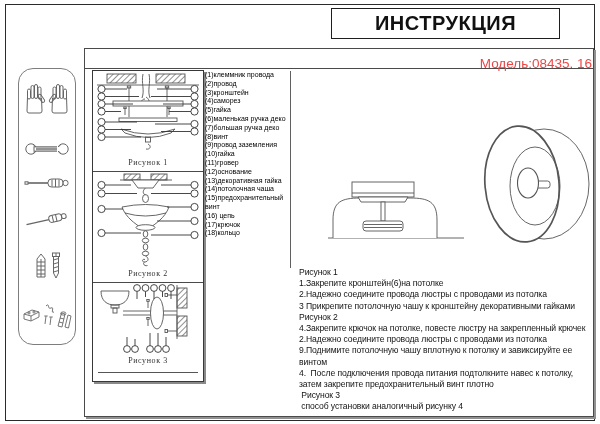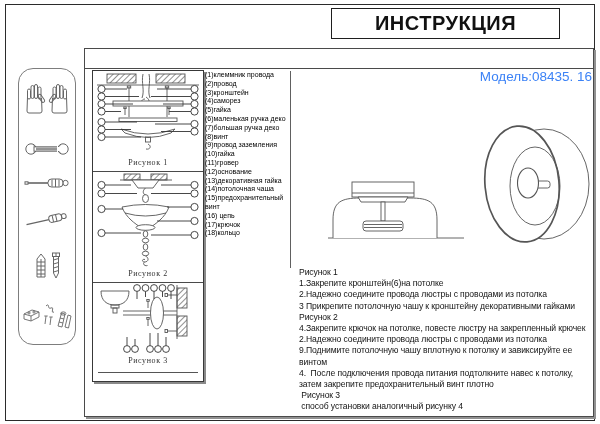--- a/index.html
+++ b/index.html
@@ -6,21 +6,21 @@
   .page{position:relative;width:600px;height:424px;background:#fff;overflow:hidden;
         font-family:"Liberation Sans",sans-serif;color:#111;}
   .abs{position:absolute;}
   .outer-border{left:5px;top:4px;width:588px;height:415px;border:1px solid #2b2b2b;}
   .title-box{left:331px;top:8px;width:227px;height:29px;border:1px solid #1e1e1e;
              display:flex;align-items:center;justify-content:center;
              font-size:20px;font-weight:bold;letter-spacing:.5px;background:#fff;}
   .main-box{left:84px;top:48px;width:508px;height:367px;border:1px solid #4a4a4a;
             box-shadow:2px 2px 0 #919191;background:#fff;}
   .main-strip{position:absolute;left:0;top:0;right:0;height:19px;border-bottom:1px solid #4a4a4a;}
-  .model{position:absolute;top:20px;right:1px;font-size:13.5px;color:#3b82f6;}
+  .model{position:absolute;top:7px;right:1px;font-size:13.5px;color:#ef4444;}
   .tools{left:18px;top:68px;width:58px;height:277px;border:1px solid #7d7d7d;border-radius:15px;
          display:flex;flex-direction:column;align-items:center;justify-content:space-between;
          padding:12px 0;box-sizing:border-box;background:#fff;}
   .diagram{left:92px;top:70px;width:110px;height:310px;border:1px solid #383838;
            box-shadow:2px 2px 0 #8a8a8a;background:#fff;box-sizing:content-box;}
   .fig-s{position:relative;}
   .fig-s1{height:100px;border-bottom:1px solid #4a4a4a;}
   .fig-s2{height:110px;border-bottom:1px solid #4a4a4a;}
   .fig-s3{height:97px;}
   .fig-label{text-align:center;font-family:"Liberation Serif",serif;font-size:8px;

